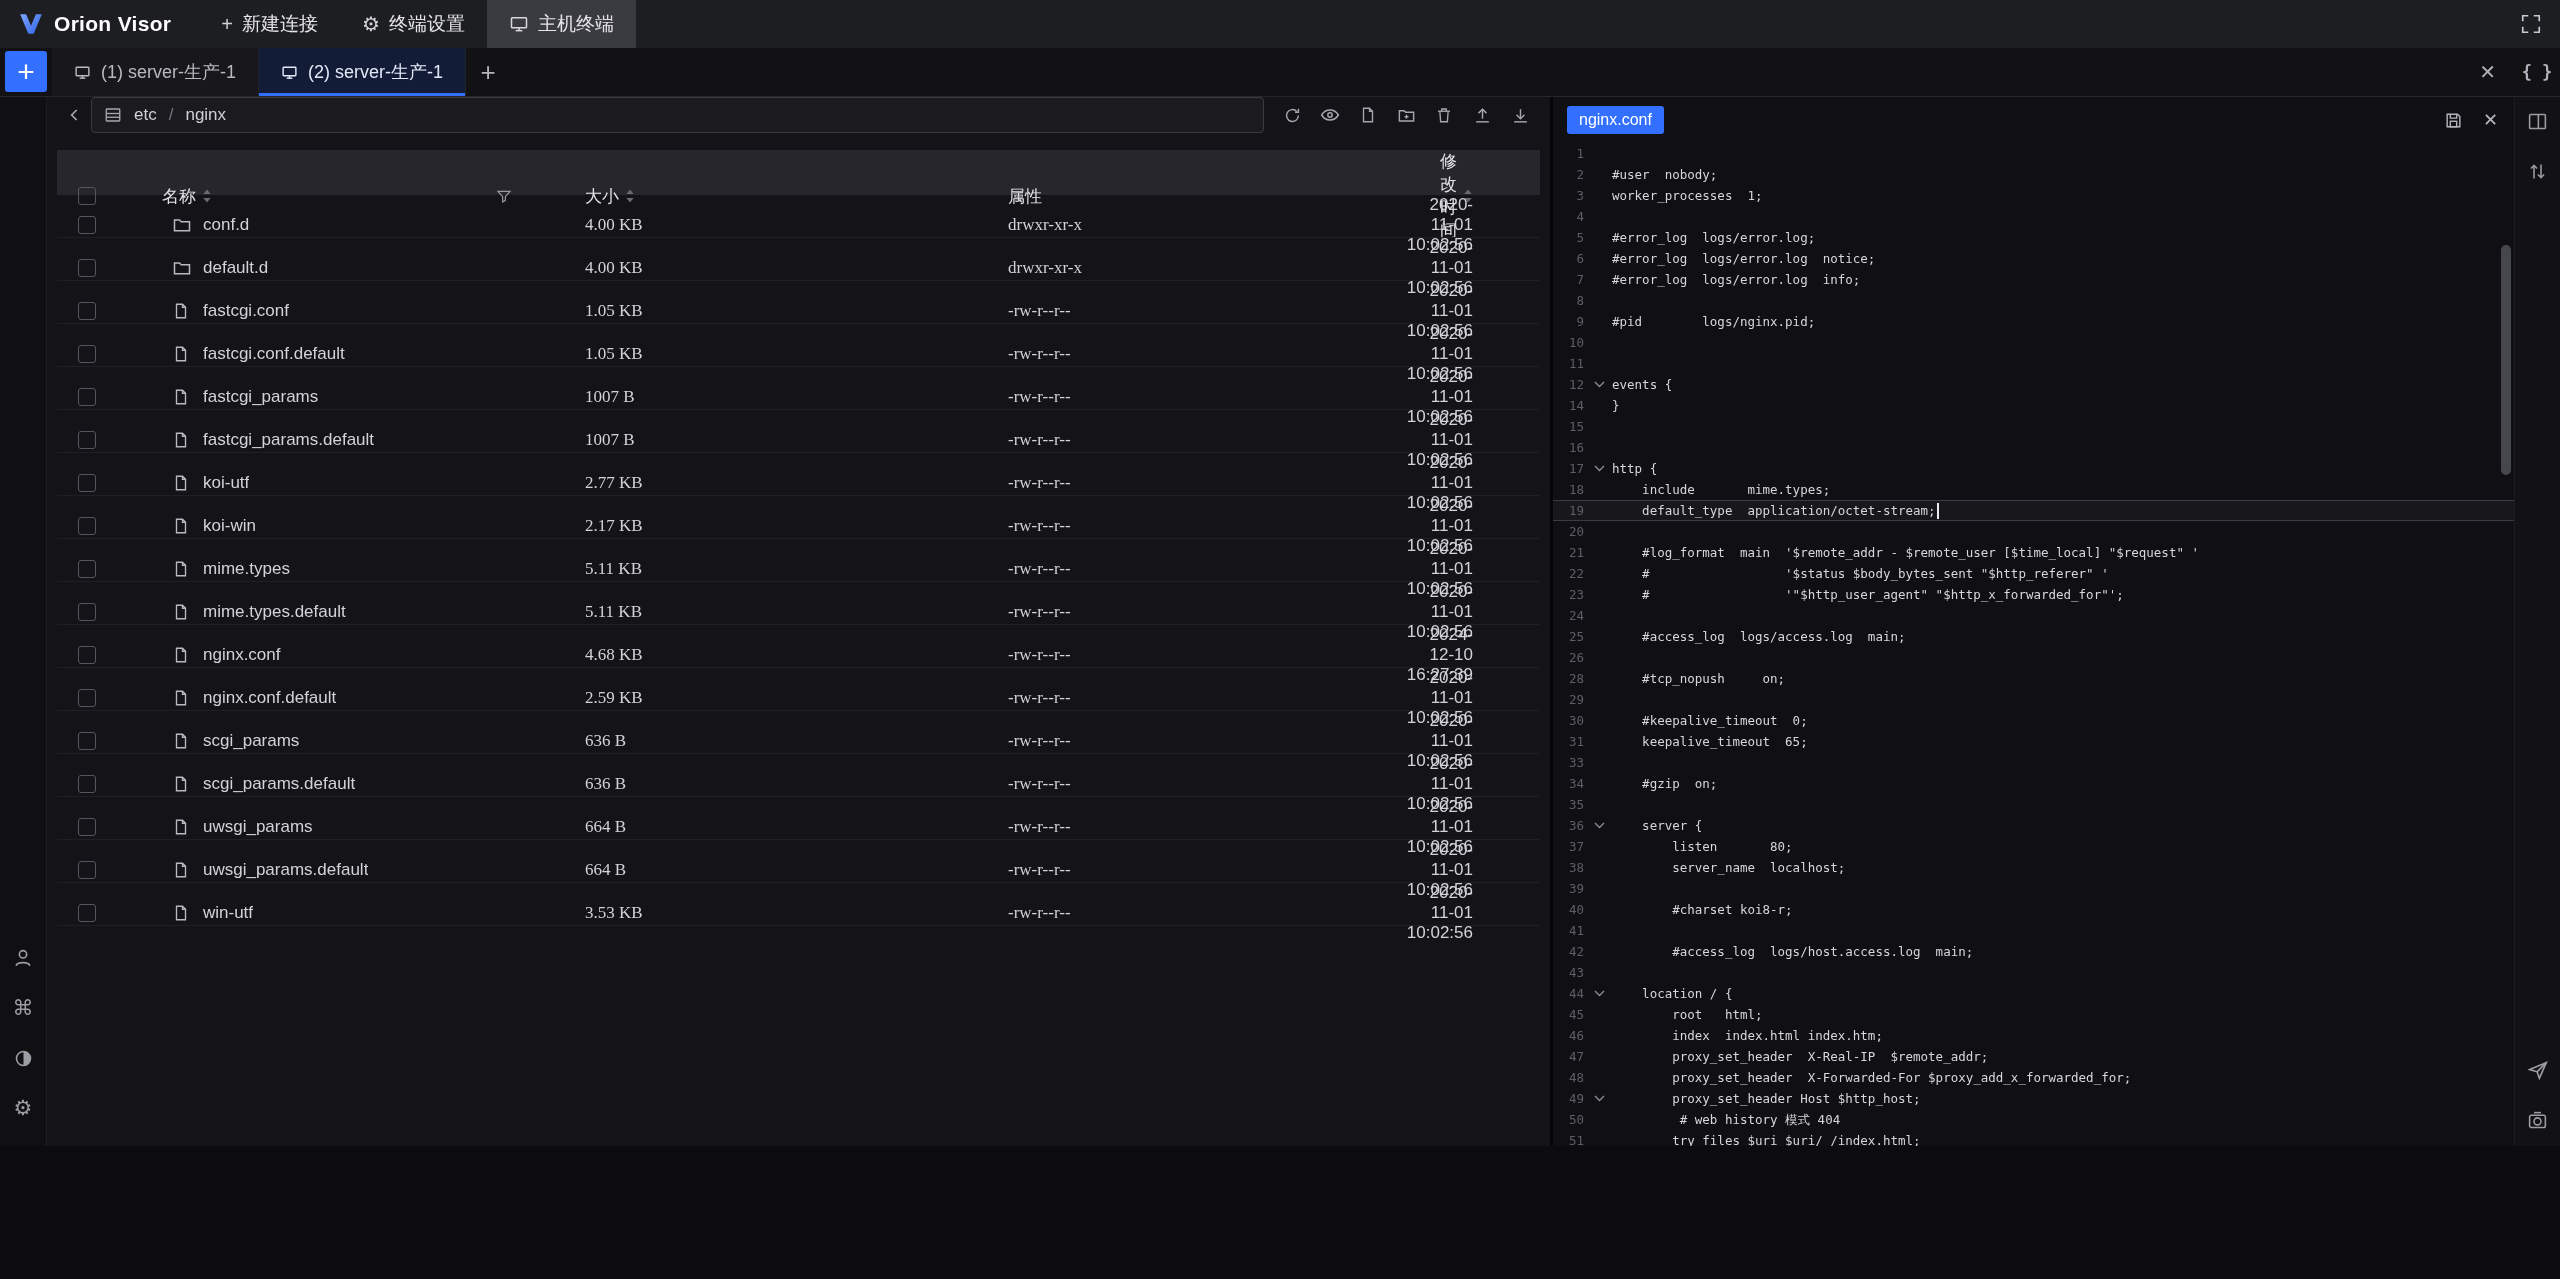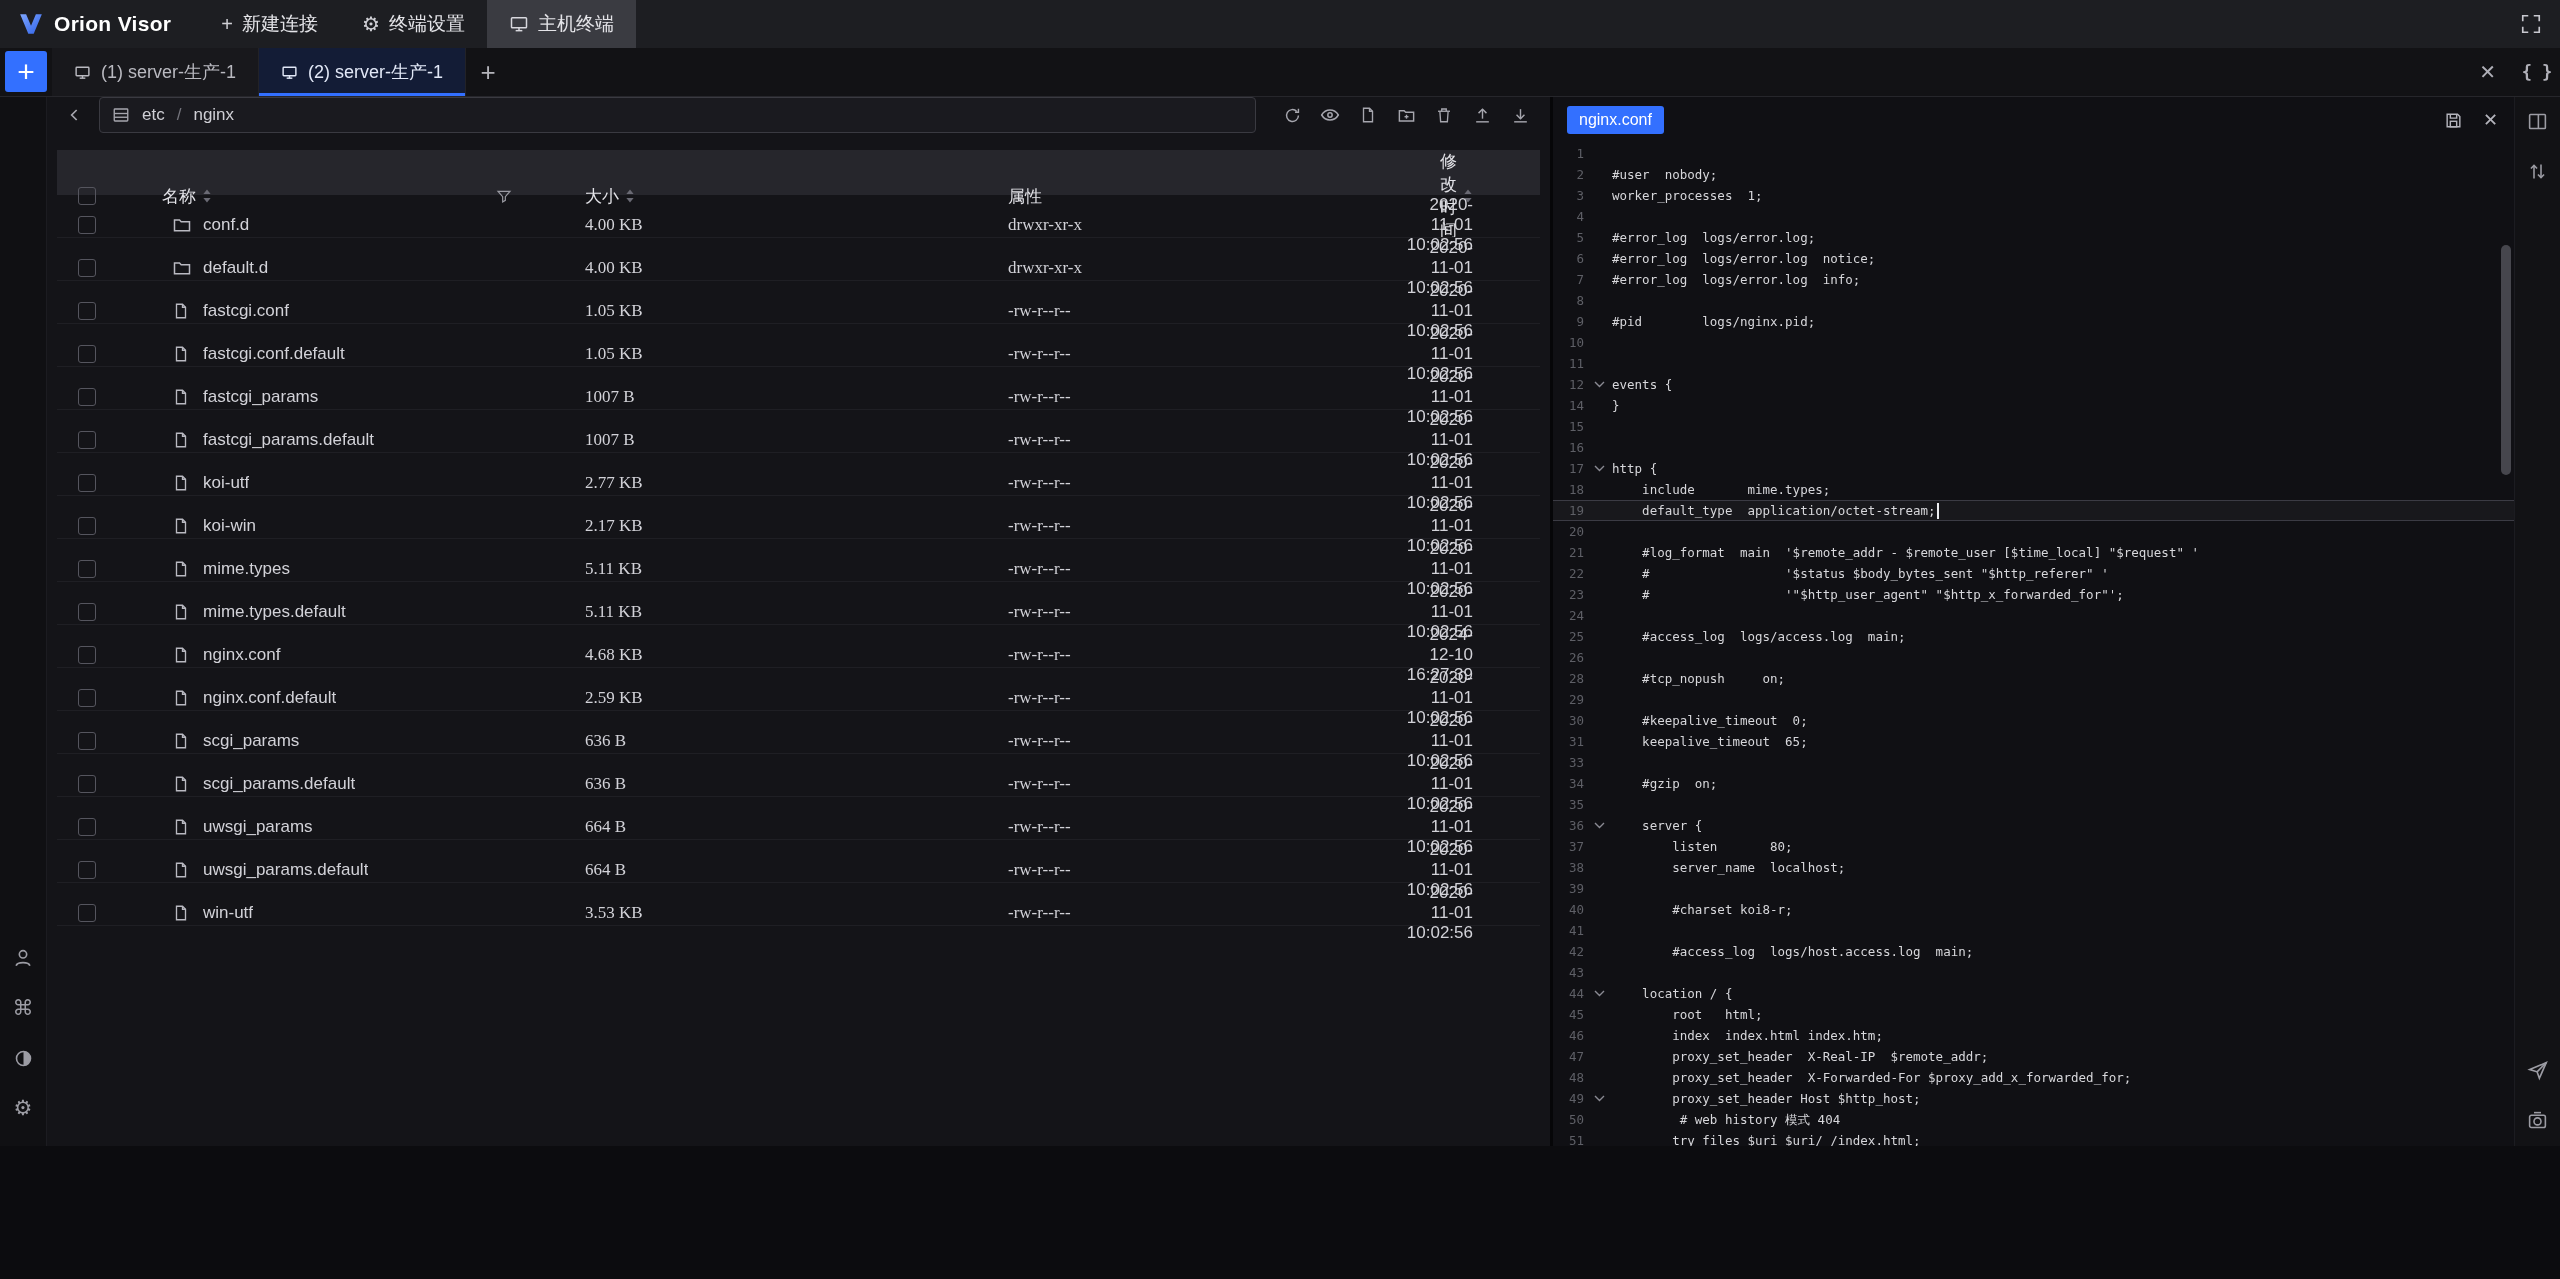--- a/index.html
+++ b/index.html
@@ -45,21 +45,21 @@
                justify-content:center; cursor:pointer; font-size:21px; }
   .right-rail { flex:0 0 46px; background:#121215; border-left:1px solid #1c1c21;
                 display:flex; flex-direction:column; align-items:center;
                 padding:12px 0 14px 0; gap:26px; }
   .right-rail .spacer { flex:1; }
 
   
   .file-panel { flex:0 0 1483px; background:#141418; display:flex; flex-direction:column; }
   .divider { flex:0 0 3px; background:#060608; }
 
-  .ftoolbar { flex:0 0 49px; display:flex; align-items:center; padding:0 14px 17px 12px; gap:8px; }
+  .ftoolbar { flex:0 0 49px; display:flex; align-items:center; padding:0 14px 17px 12px; }
   .tool-btn { width:32px; height:32px; display:flex; align-items:center; justify-content:center;
               color:#a6a6ae; cursor:pointer; border-radius:3px; }
   .breadcrumb { flex:1; height:36px; background:#1a1a1f; border:1px solid #3a3a41;
                 border-radius:4px; display:flex; align-items:center; padding:0 12px;
                 gap:12px; font-size:17px; color:#cfcfd5; }
   .crumb-item { cursor:pointer; }
   .crumb-sep { color:#74747c; }
   .crumb-list-icon { color:#a6a6ae; display:flex; }
   .icon-group { display:flex; align-items:center; gap:6px; margin-left:12px; }
 

